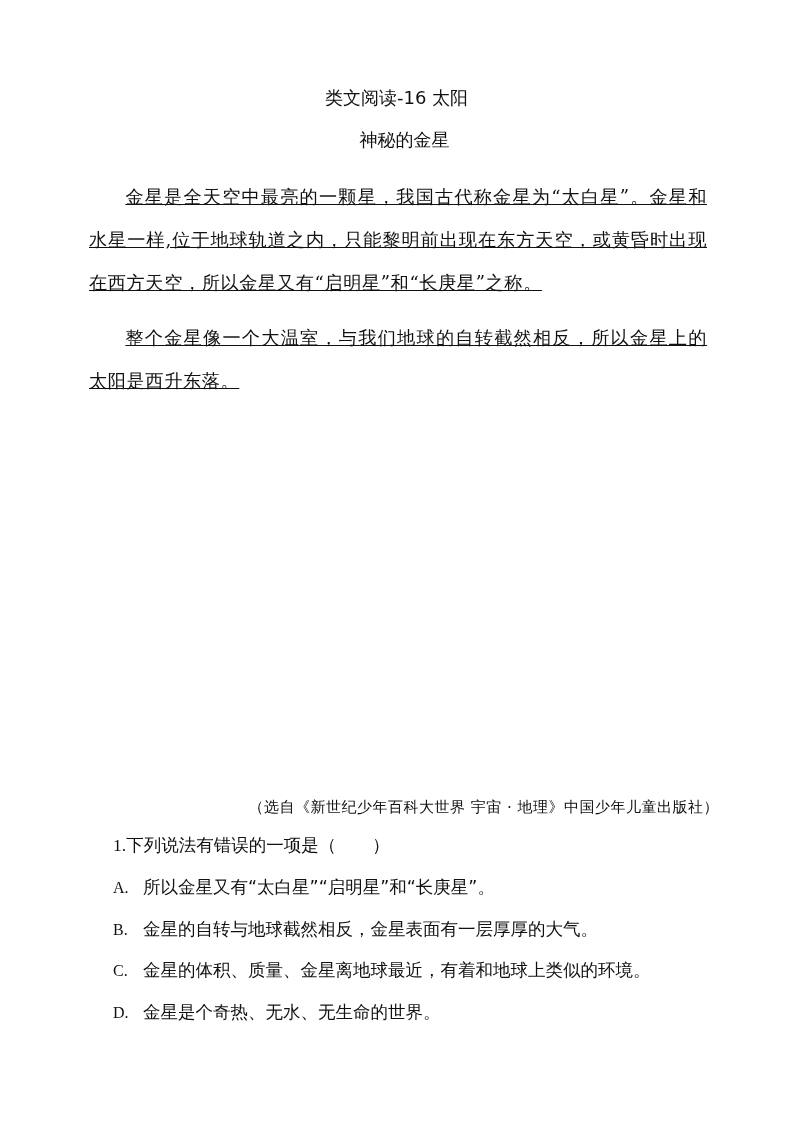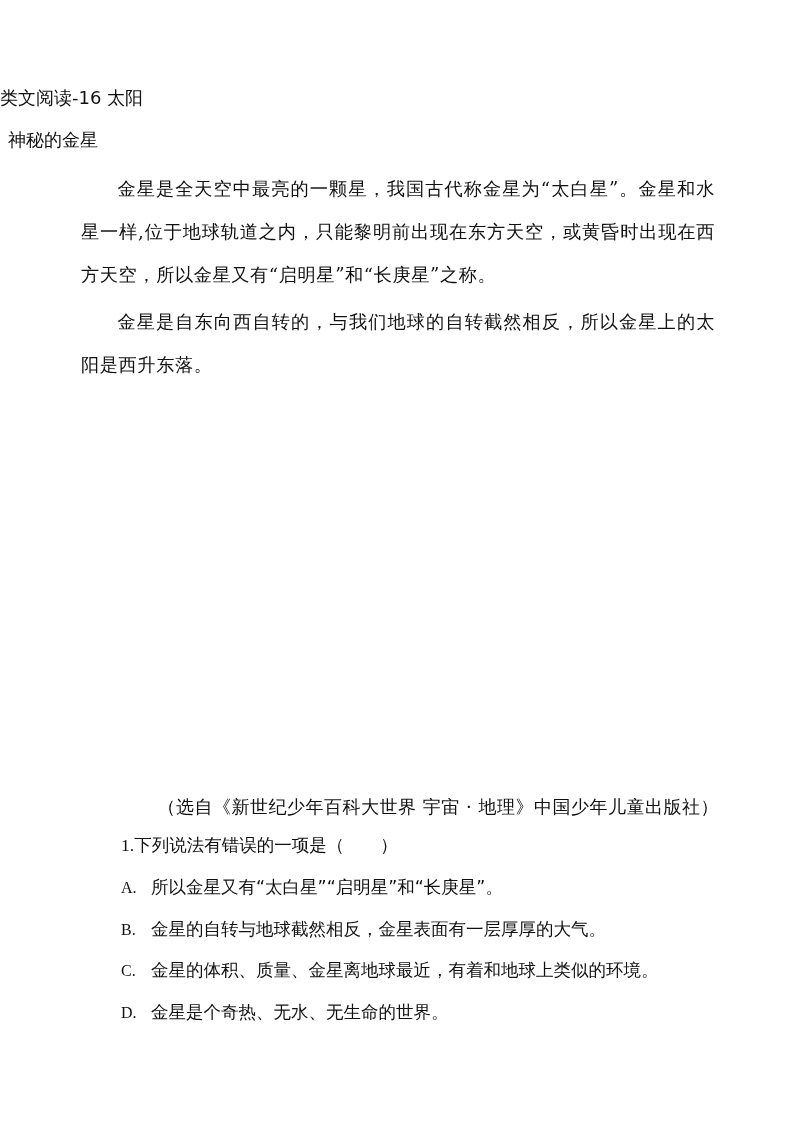--- a/index.html
+++ b/index.html
@@ -2,57 +2,57 @@
 <html><head>
 <meta charset="utf-8">
 <style>
   html, body { margin: 0; padding: 0; background: #ffffff; }
   body {
     width: 793px; height: 1122px; position: relative; overflow: hidden;
     font-family: "DejaVu Serif", "Liberation Serif", serif;
     color: #111111;
   }
   .title {
-    position: absolute; left: 0; width: 793px; text-align: left;
+    position: absolute; left: 0; width: 793px; text-align: center;
     font-family: "DejaVu Sans", "Liberation Sans", sans-serif;
     font-size: 18px; color: #111;
   }
   #doc-title { top: 86px; }
   #article-title { top: 128px; margin-left: 8px; }
   .body {
     position: absolute; left: 77px; width: 642px; top: 163px;
     font-size: 18.2px; line-height: 43px; text-align: justify;
     letter-spacing: 0.6px;
   }
-  .body p { margin: 4px; text-indent: 2em; }
+  .body p { margin: 12px; text-indent: 2em; text-decoration: underline; }
   .source {
     position: absolute; top: 792px; left: 77px; width: 642px;
-    text-align: right; font-size: 18px; letter-spacing: 0.5px; line-height: 30px;
+    text-align: right; font-size: 15px; letter-spacing: 0.5px; line-height: 30px;
   }
   .question {
-    position: absolute; left: 121px; width: 620px;
+    position: absolute; left: 113px; width: 620px;
     font-family: "DejaVu Sans", "Liberation Sans", sans-serif;
     font-size: 17.5px; line-height: 26px;
   }
   .q-num { font-family: "Liberation Serif", "DejaVu Serif", serif; }
   .opt-letter {
     display: inline-block; width: 30px;
     font-family: "Liberation Serif", "DejaVu Serif", serif; font-size: 16px;
   }
   .blank { display: inline-block; width: 36px; }
 </style>
 </head>
 <body>
 
 <div id="doc-title" class="title">类文阅读-16 太阳</div>
 <div id="article-title" class="title">神秘的金星</div>
 
 <div class="body">
   <p>金星是全天空中最亮的一颗星，我国古代称金星为“太白星”。金星和水星一样,位于地球轨道之内，只能黎明前出现在东方天空，或黄昏时出现在西方天空，所以金星又有“启明星”和“长庚星”之称。</p>
-  <p>金星是自东向西自转的，与我们地球的自转截然相反，所以金星上的太阳是西升东落。</p>
+  <p>整个金星像一个大温室，与我们地球的自转截然相反，所以金星上的太阳是西升东落。</p>
 </div>
 
 <div class="source">（选自《新世纪少年百科大世界 宇宙 · 地理》中国少年儿童出版社）</div>
 
 <div class="question" style="top:832px;">
   <span class="q-num">1.</span><span>下列说法有错误的一项是（</span><span class="blank"></span><span>）</span>
 </div>
 
 <div class="question" style="top:874px;">
   <span class="opt-letter">A.</span><span>所以金星又有“太白星”“启明星”和“长庚星”。</span>

